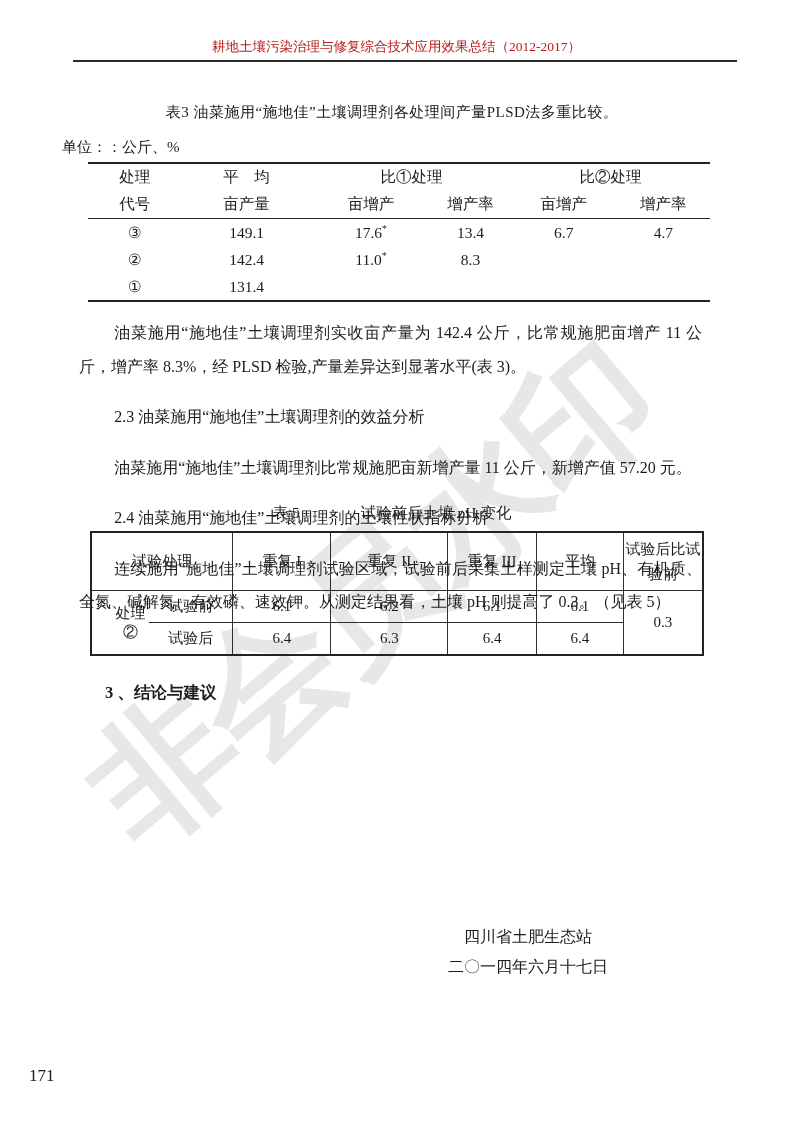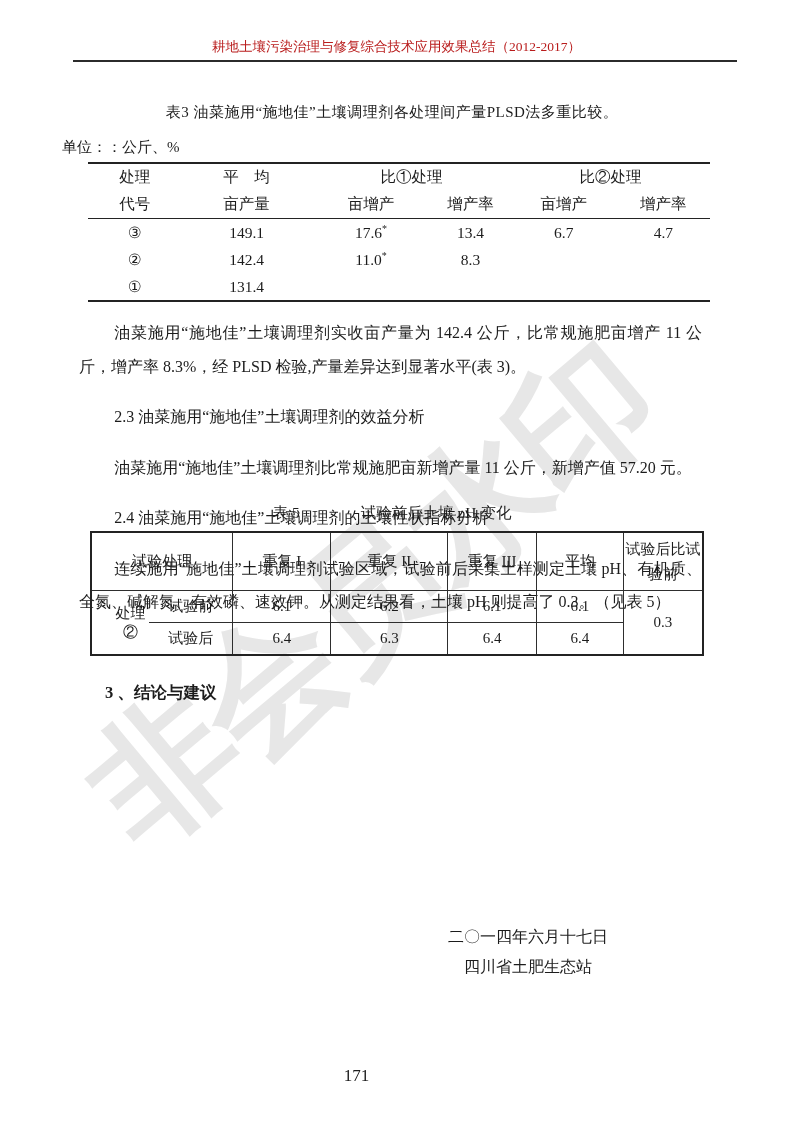--- a/index.html
+++ b/index.html
@@ -102,21 +102,21 @@
   .sec3 p{
     margin:0;
     font-size:16.5px;
     line-height:38px;
     text-align:justify;
     text-indent:2.2em;
   }
   
   .signature{top:922px;left:388px;width:280px;text-align:center;font-size:16px;line-height:30px;}
   
-  .pageno{top:1066px;left:0;width:713px;text-align:center;font-size:17px;}
+  .pageno{top:1066px;left:0;width:713px;font-size:17px;padding-left:29px;}
 </style>
 </head>
 <body>
 
 <div class="page">
 
   <div class="watermark">非会员水印</div>
 
   <div class="layer doc-header-title">耕地土壤污染治理与修复综合技术应用效果总结（2012-2017）</div>
   <div class="layer doc-header-rule"></div>
@@ -233,19 +233,19 @@
         </tr>
       </tbody>
     </table>
   </div>
 
   <div class="layer sec3">
     <h3>3 、结论与建议</h3>
   </div>
 
   <div class="layer signature">
+    <div>四川省土肥生态站</div>
     <div>二〇一四年六月十七日</div>
-    <div>四川省土肥生态站</div>
   </div>
 
   <div class="layer pageno">171</div>
 
 </div>
 
 </body></html>

